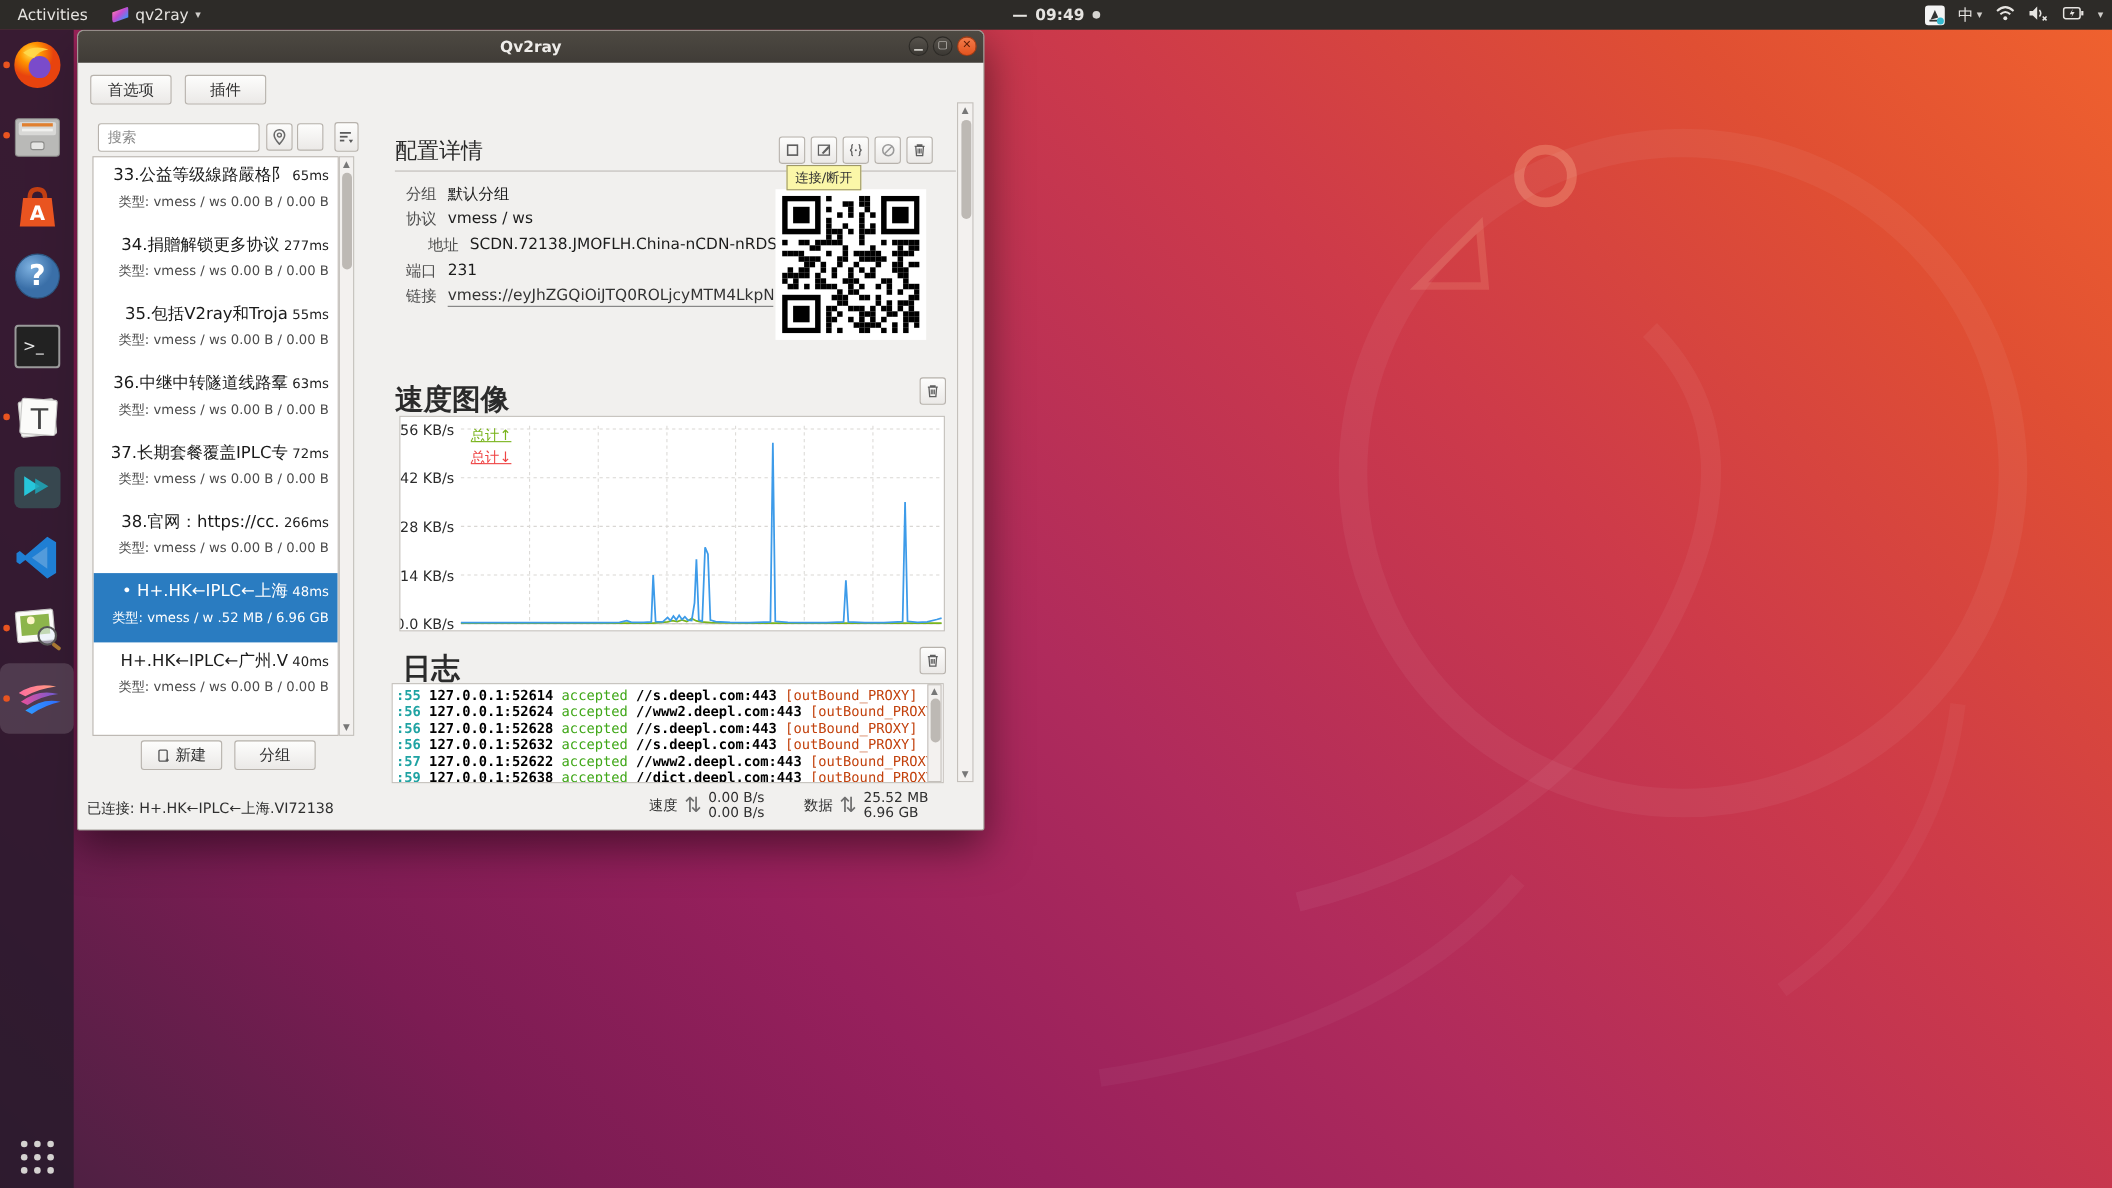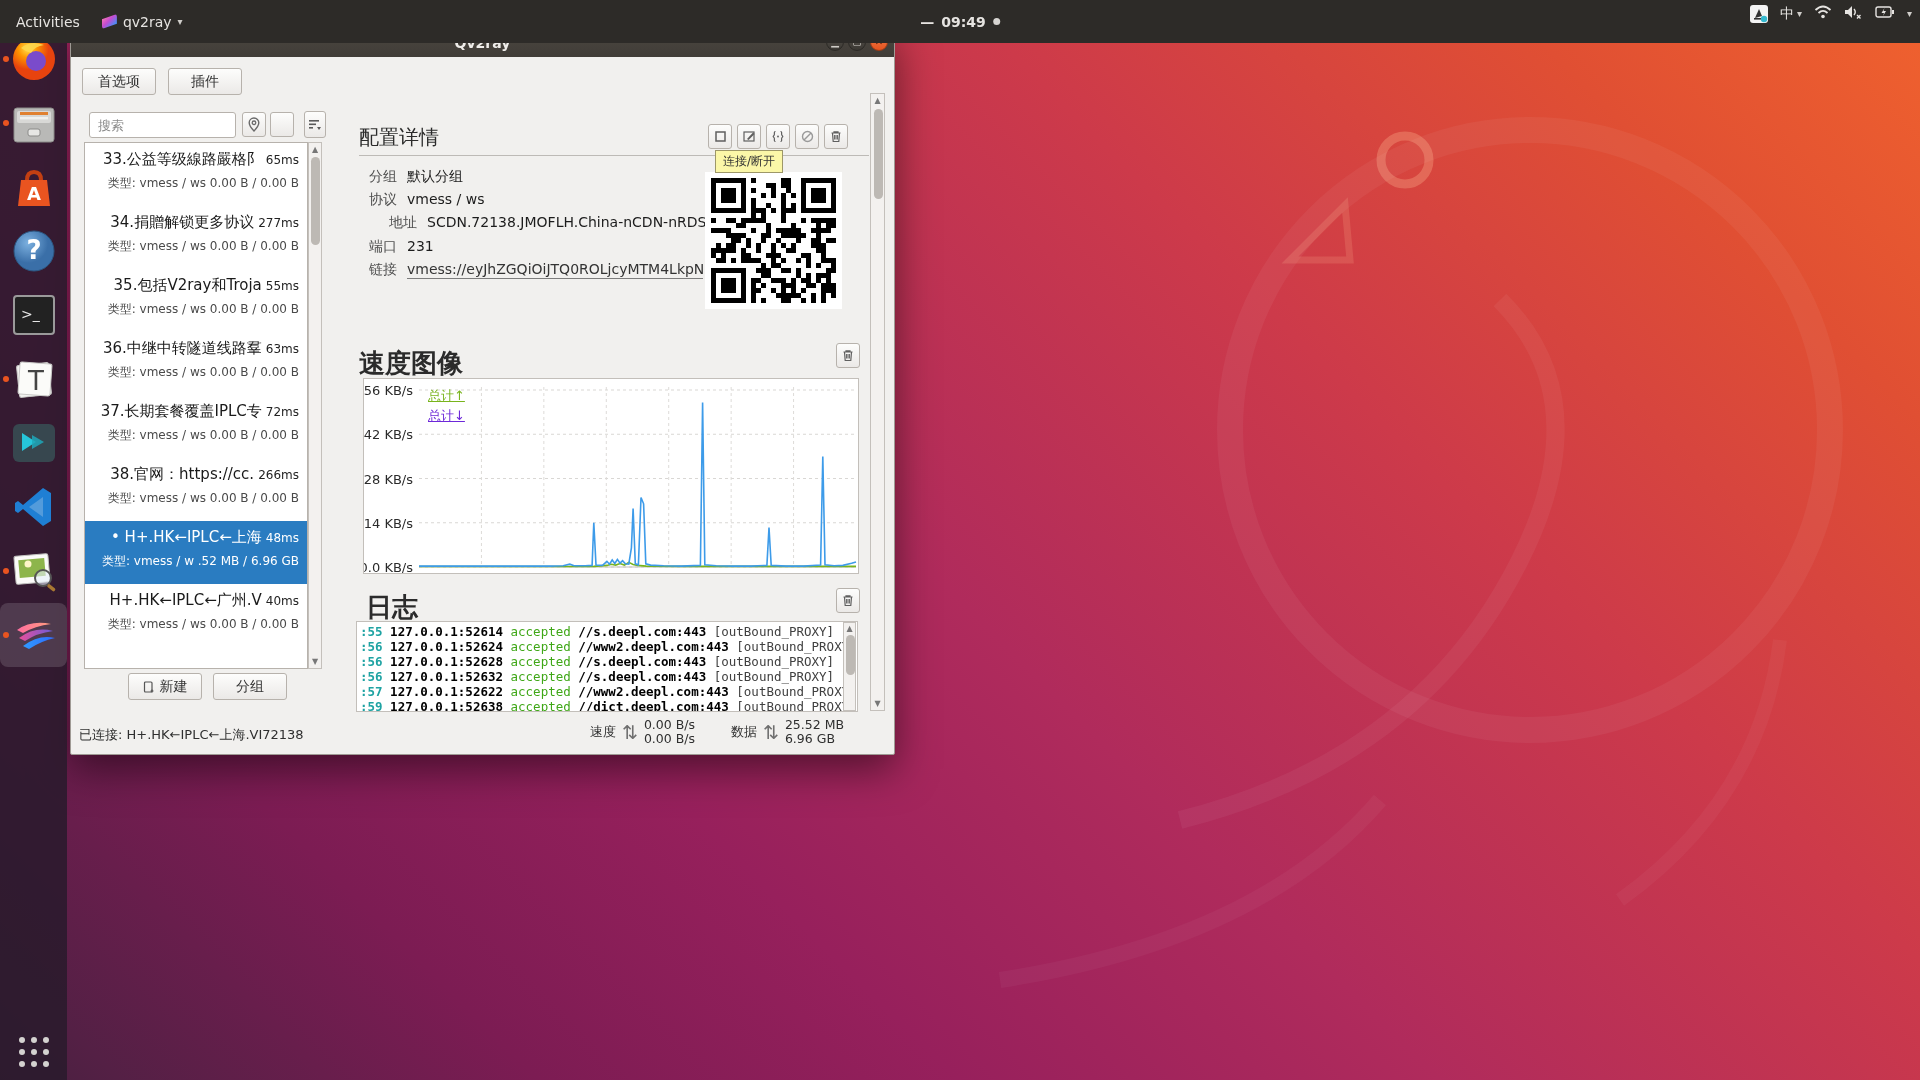--- a/index.html
+++ b/index.html
@@ -3,21 +3,21 @@
 <meta charset="utf-8">
 <style>
   * { margin:0; padding:0; box-sizing:border-box; }
   html,body { width:1920px; height:1080px; overflow:hidden; font-family:"DejaVu Sans", sans-serif; }
   .desktop { position:relative; width:1920px; height:1080px;
     background:linear-gradient(225deg,#f0622e 0%,#e04f33 14%,#cd3a4a 32%,#b02b5c 52%,#97205c 68%,#7c1c53 82%,#542045 96%,#47203f 100%);
   }
   .wallpaper-decor { position:absolute; inset:0; pointer-events:none; }
 
   
-  .topbar { position:absolute; left:0; top:0; width:1920px; height:43px; background:#2d2b28;
+  .topbar { position:absolute; left:0; top:0; width:1920px; height:27px; background:#2d2b28;
     color:#e6e4e1; display:flex; align-items:center; font-size:14px; z-index:50; }
   .tb-left { display:flex; align-items:center; gap:18px; padding-left:12px; flex:0 0 auto; }
   .tb-activities { padding:0 4px; cursor:pointer; }
   .tb-appmenu { display:flex; align-items:center; gap:6px; cursor:pointer; }
   .tb-center { position:absolute; left:50%; transform:translateX(-50%); display:flex; align-items:center; gap:7px; font-weight:bold; }
   .notif-dot { width:7px; height:7px; border-radius:50%; background:#d6d4d1; display:inline-block; }
   .tb-right { position:absolute; right:8px; top:0; height:27px; display:flex; align-items:center; gap:12px; }
   .caret { font-size:10px; color:#cfcdca; }
   .mini-swoosh { width:15px; height:15px; border-radius:3px;
     background:linear-gradient(135deg,#ff7fb0 10%,#c44bd1 45%,#2f9bff 85%); clip-path:polygon(0 35%,100% 0,100% 65%,0 100%); }
@@ -77,29 +77,29 @@
   .fieldrow .flabel { color:#4f4f4f; }
   .linkval { border-bottom:1px solid #7d7d7d; max-width:296px; overflow:hidden; white-space:nowrap; display:inline-block; color:#333; }
   .tooltip { position:absolute; left:644px; top:122px; background:#fbf7a8; border:1px solid #9d9768; color:#333;
     font-size:12px; padding:2px 7px; z-index:5; }
   .qr { position:absolute; left:634px; top:144px; width:137px; height:137px; background:#ffffff; padding:6px; }
 
   .sec-title { position:absolute; font-size:26px; color:#2b2b2b;font-weight:bold; }
   .chartframe { position:absolute; left:292px; top:350px; width:496px; height:196px; background:#ffffff; border:1px solid #c3bfba; }
   .legend { position:absolute; font-size:13px; text-decoration:underline; cursor:pointer; }
   .legend.up { color:#79b41c; }
-  .legend.down { color:#6d28d9; }
+  .legend.down { color:#ef4444; }
 
   .logbox { position:absolute; left:285px; top:593px; width:502px; height:91px; background:#ffffff; border:1px solid #c3bfba;
     overflow:hidden; font-family:"DejaVu Sans Mono",monospace; font-size:12.5px; line-height:15px; white-space:nowrap; padding:2px 0 0 3px; }
   .lg-time { color:#1fa3a3; font-weight:bold; }
   .lg-src { color:#000; font-weight:bold; }
   .lg-verb { color:#3fa717; }
   .lg-dest { color:#000; font-weight:bold; }
-  .lg-tag { color:#404040; }
+  .lg-tag { color:#c2410c; }
 
   .status-right { position:absolute; top:690px; font-size:13px; color:#2f2f2f; display:flex; align-items:center; gap:6px; }
   .updown { font-size:19px; color:#6f6f6f; }
   .two-line { display:flex; flex-direction:column; line-height:14px; font-size:12.5px; }
 
   svg text { font-family:"DejaVu Sans",sans-serif; }
 </style>
 </head>
 <body>
 

